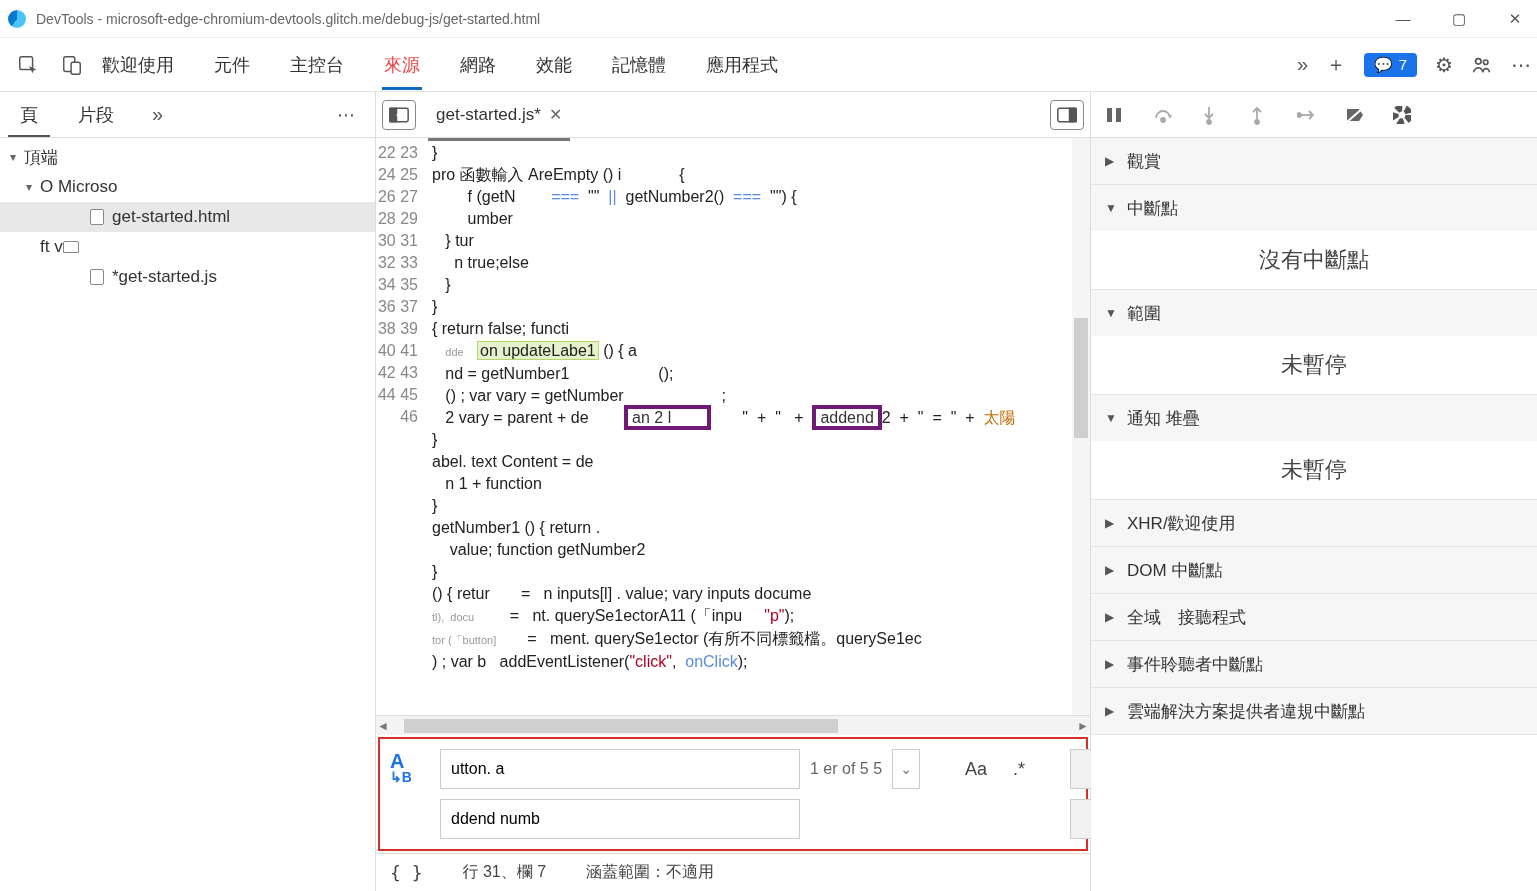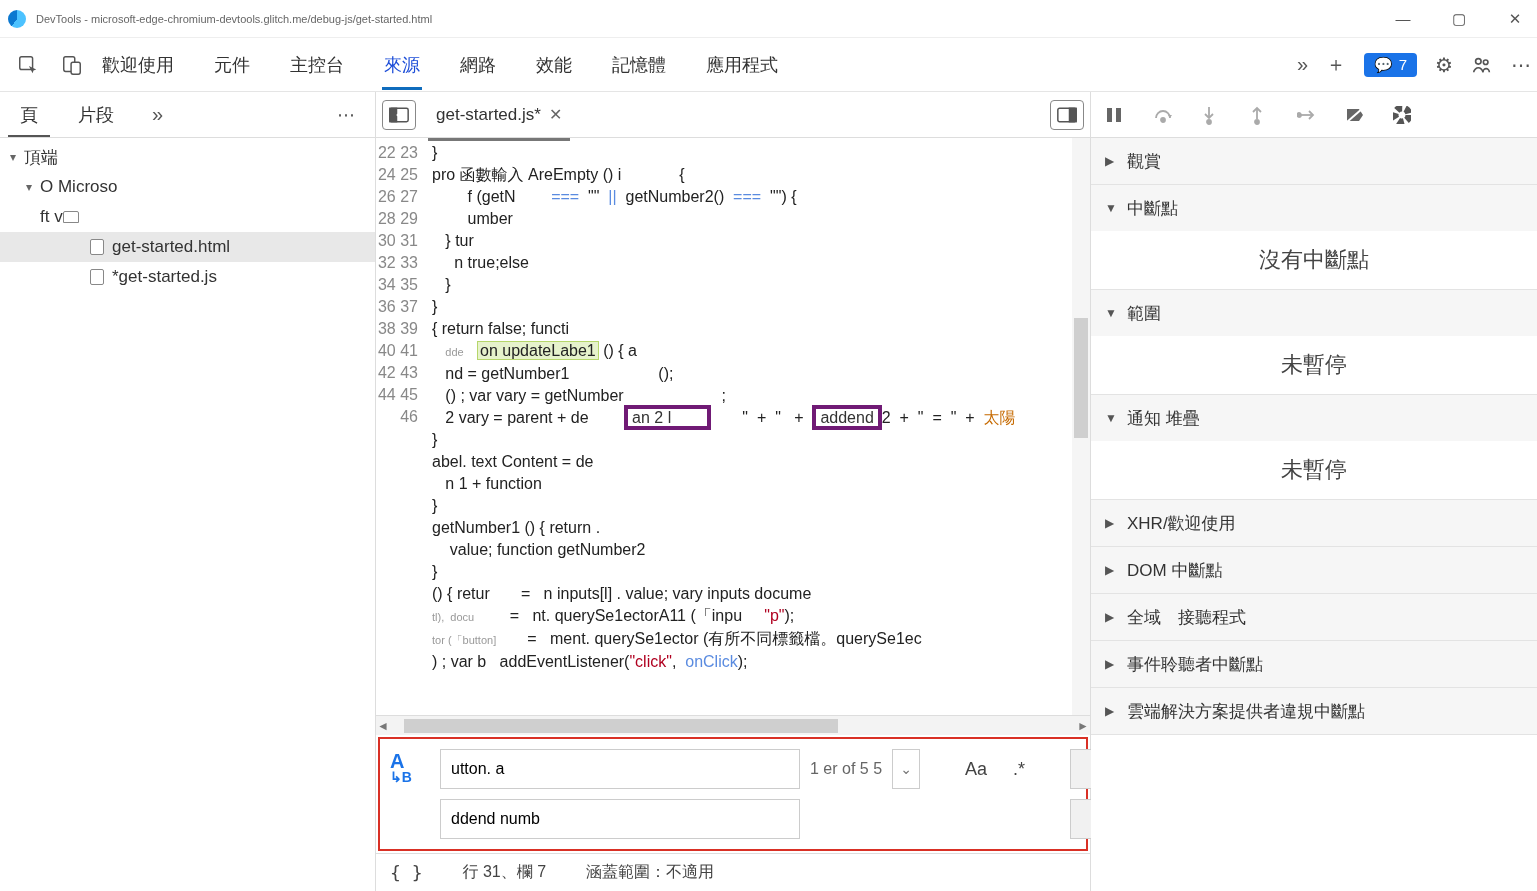--- a/index.html
+++ b/index.html
@@ -1,30 +1,30 @@
 <!DOCTYPE html>
 <html><head>
 <meta charset="utf-8">
 <style>
 * { box-sizing: border-box; margin: 0; padding: 0; font-family: "Segoe UI", Arial, sans-serif; }
 body { width: 1537px; height: 891px; background: #fff; overflow: hidden; font-size: 14px; color: #333; }
 
 
 .titlebar { height: 38px; display: flex; align-items: center; padding: 0 8px; background: #fff; border-bottom: 1px solid #eee; }
 .titlebar .appicon { width: 18px; height: 18px; border-radius: 50%; background: conic-gradient(#4cc2ff 0 60%, #0b78d0 60% 100%); margin-right: 10px; }
-.titlebar .title { color: #666; font-size: 11px; }
+.titlebar .title { color: #666; font-size: 14px; }
 .titlebar .wincontrols { margin-left: auto; display: flex; gap: 28px; color: #555; font-size: 15px; }
 .titlebar .wincontrols span { width: 28px; text-align: center; cursor: default; }
 
 
 .maintabs { height: 54px; display: flex; align-items: center; background: #fff; border-bottom: 1px solid #e5e5e5; padding: 0 6px; }
 .maintabs .iconbtn { width: 44px; height: 44px; display: flex; align-items: center; justify-content: center; color: #555; }
 .maintabs .tablist { display: flex; gap: 36px; margin-left: 6px; }
 .maintabs .tab { font-size: 18px; color: #333; padding: 10px 2px; position: relative; }
-.maintabs .tab.active { color: #1d4ed8; }
+.maintabs .tab.active { color: #ef4444; }
 .maintabs .tab.active::after { content: ""; position: absolute; left: 0; right: 0; bottom: -3px; height: 3px; background: #0f6cbd; }
 .maintabs .rightcluster { margin-left: auto; display: flex; align-items: center; gap: 18px; }
 .badge { background: #1a73e8; color: #fff; border-radius: 4px; padding: 3px 10px; font-size: 15px; display: flex; align-items: center; gap: 6px; }
 .iconglyph { font-size: 20px; color: #555; }
 
 
 .content { display: flex; height: calc(891px - 38px - 54px); }
 
 
 .nav { width: 376px; border-right: 1px solid #ddd; display: flex; flex-direction: column; background: #fff; }
@@ -161,27 +161,27 @@
     </div>
     <div class="tree">
       <div class="row">
         <span class="caret">▾</span>
         <span>頂端</span>
       </div>
       <div class="row l1">
         <span class="caret">▾</span>
         <span>O Microso</span>
       </div>
+      <div class="row l3 sel">
+        <span class="fileicon"></span>
+        <span>get-started.html</span>
+      </div>
       <div class="row l2">
         <span>ft v</span>
         <span class="folder"></span>
-      </div>
-      <div class="row l3 sel">
-        <span class="fileicon"></span>
-        <span>get-started.html</span>
       </div>
       <div class="row l3">
         <span class="fileicon"></span>
         <span>*get-started.js</span>
       </div>
     </div>
   </div>
 
   <div class="source">
     <div class="srctabs">

